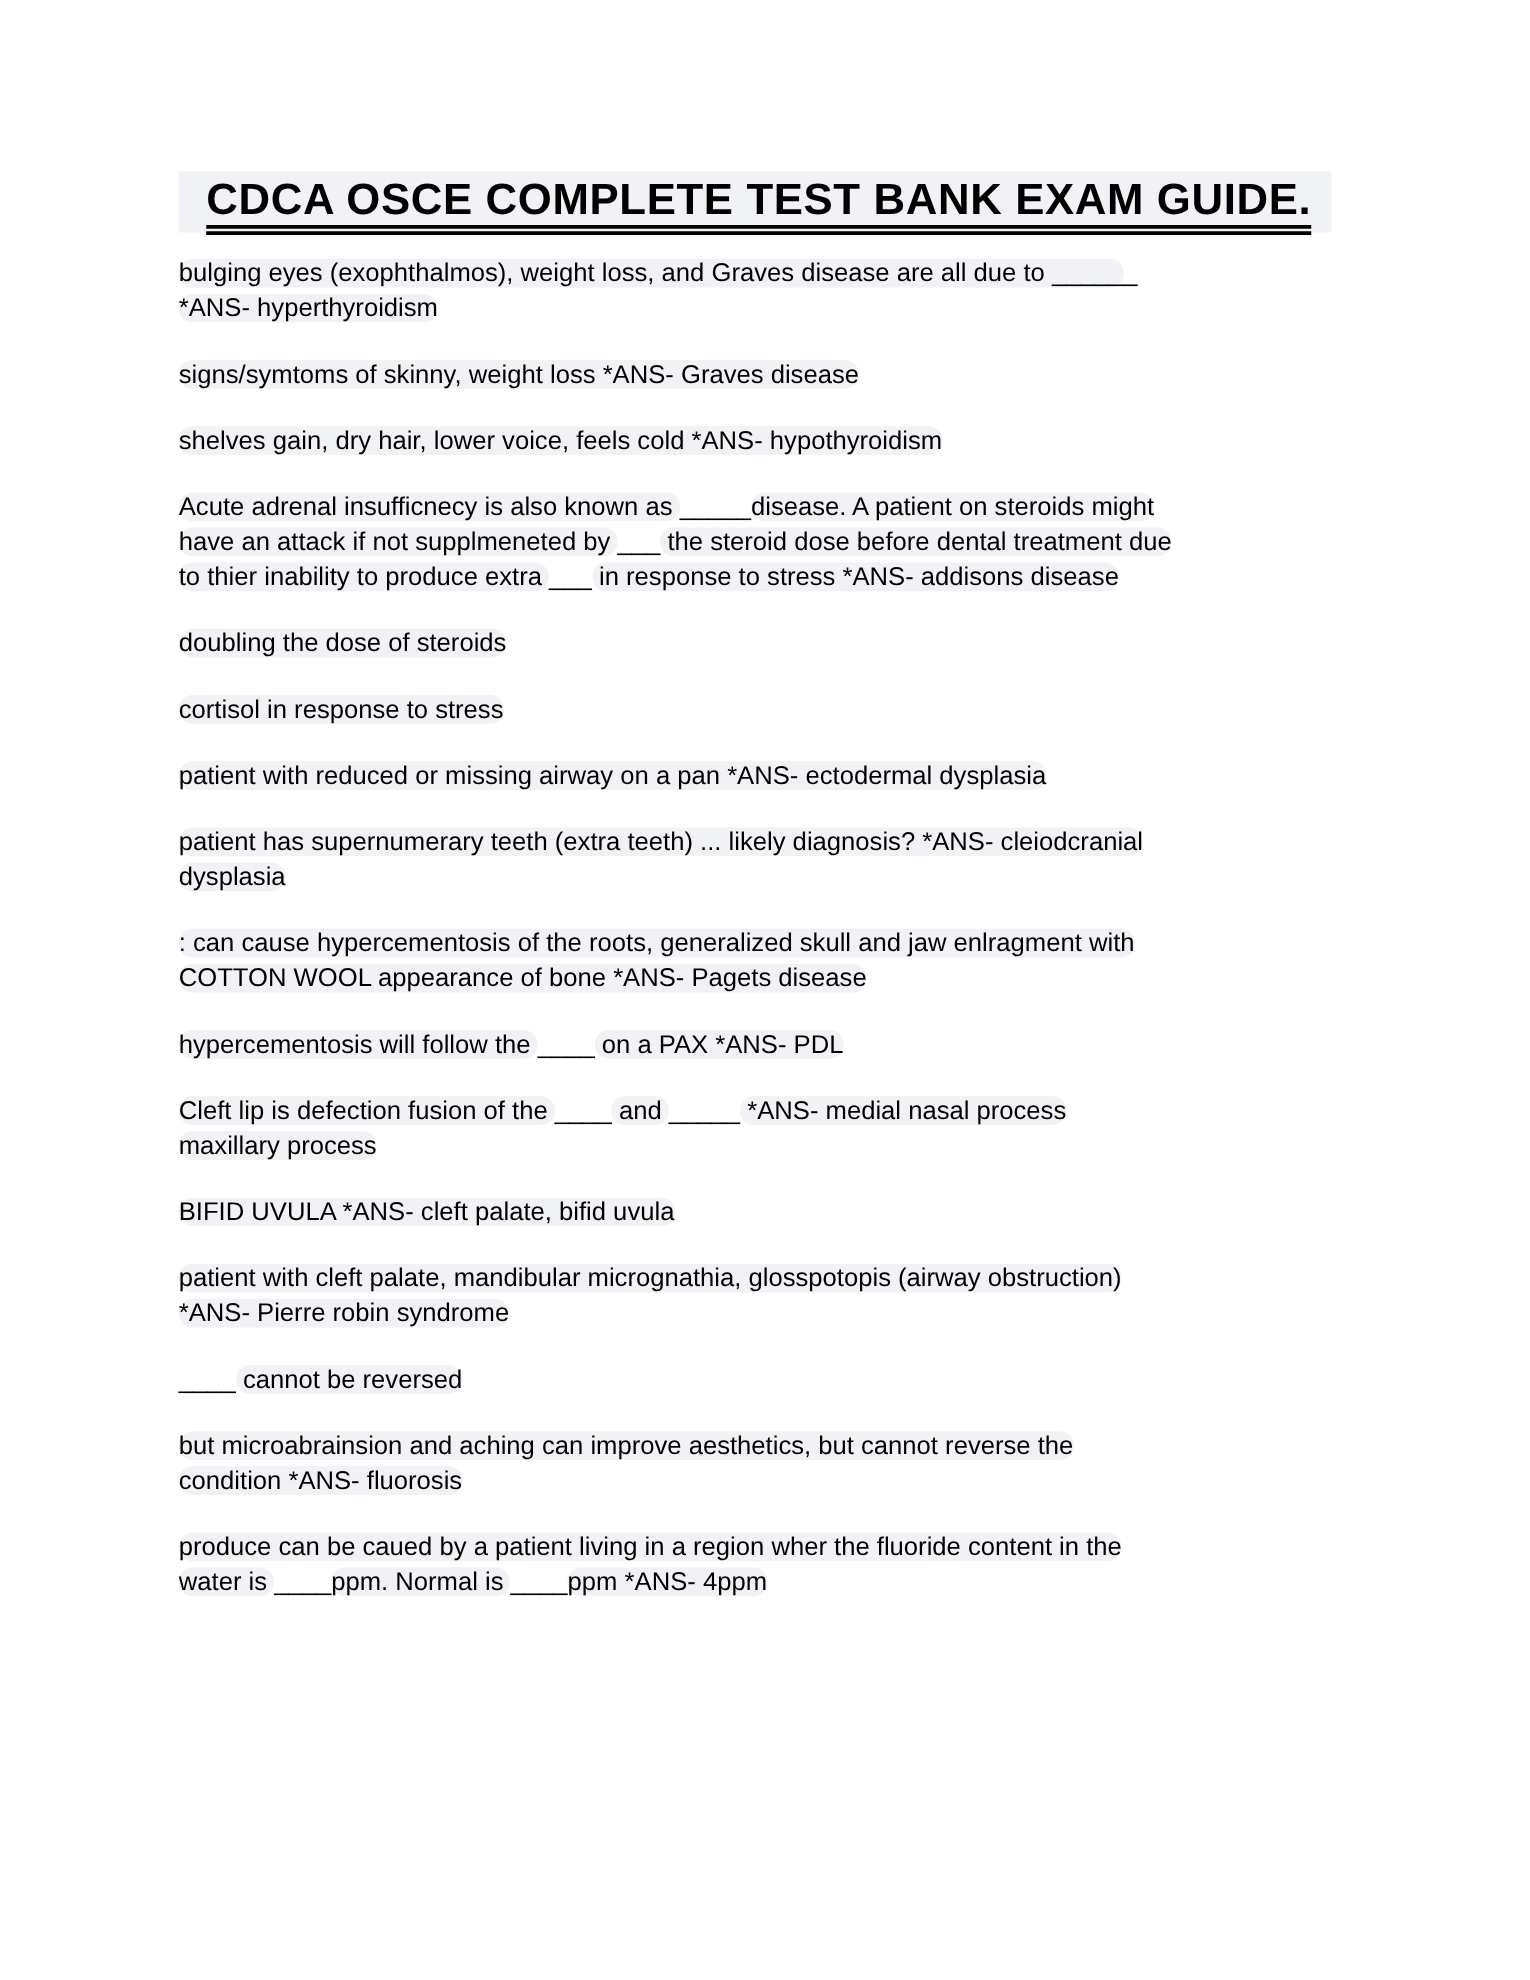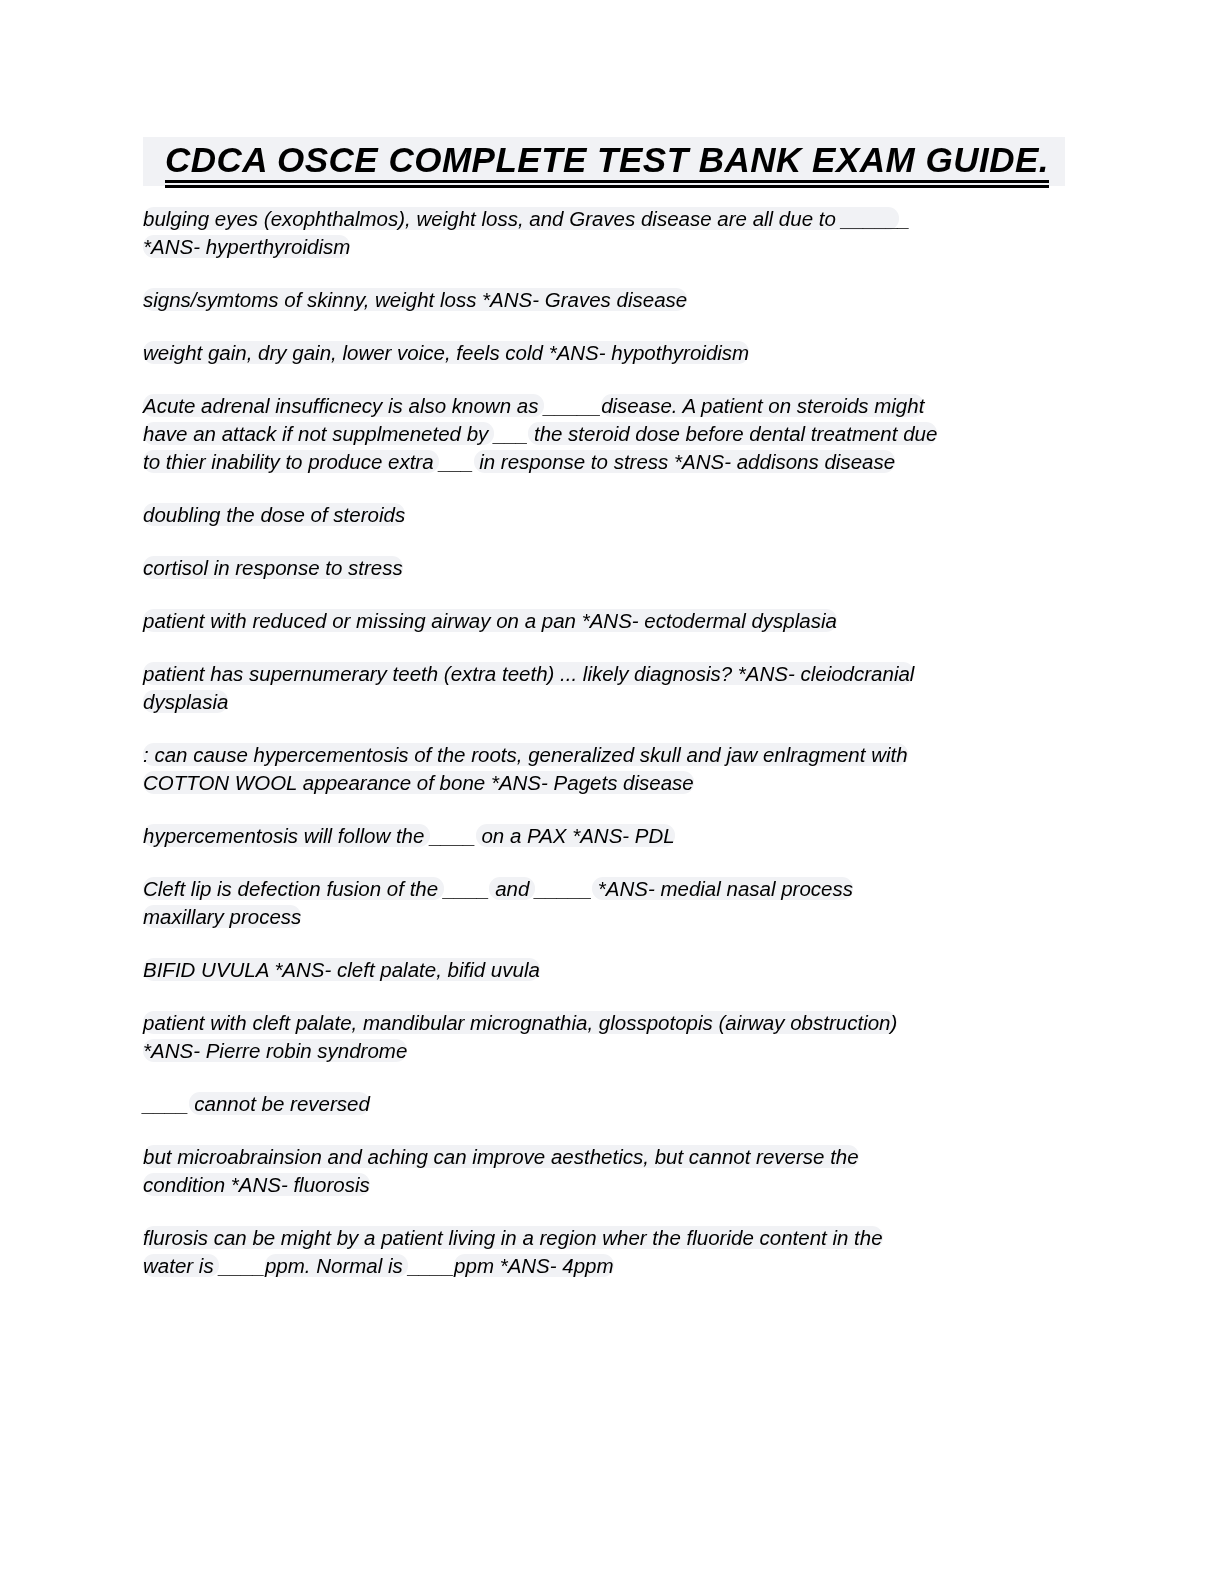--- a/index.html
+++ b/index.html
@@ -12,21 +12,20 @@
     height: 1584px;
     position: relative;
     font-family: "Liberation Sans", "DejaVu Sans", sans-serif;
     color: #000000;
     overflow: hidden;
   }
   .page {
     box-sizing: border-box;
     padding: 139px 0 0 143px;
     width: 1028px;
-    font-style: italic;
   }
   .title-wrap {
     margin: 0 0 24px 0;
     line-height: 42px;
     font-size: 35px;
     font-weight: bold;
     letter-spacing: 0.5px;
     white-space: nowrap;
   }
   .title-hl {
@@ -68,21 +67,21 @@
   </div>
   <div class="doc-body">
       <p class="para">
         <span class="line"><span class="seg-hl">bulging eyes (exophthalmos), weight loss, and Graves disease are all due to _____</span><span class="seg-plain">_</span></span>
         <span class="line"><span class="seg-hl">*ANS- hyperthyroidism</span></span>
       </p>
       <p class="para">
         <span class="line"><span class="seg-hl">signs/symtoms of skinny, weight loss *ANS- Graves disease</span></span>
       </p>
       <p class="para">
-        <span class="line"><span class="seg-hl">weight gain, dry gain, lower voice, feels cold *ANS- hypothyroidism</span></span>
+        <span class="line"><span class="seg-hl">shelves gain, dry hair, lower voice, feels cold *ANS- hypothyroidism</span></span>
       </p>
       <p class="para">
         <span class="line"><span class="seg-hl">Acute adrenal insufficnecy is also known as </span><span class="seg-plain">_____</span><span class="seg-hl">disease. A patient on steroids might</span></span>
         <span class="line"><span class="seg-hl">have an attack if not supplmeneted by </span><span class="seg-plain">___</span><span class="seg-hl"> the steroid dose before dental treatment due</span></span>
         <span class="line"><span class="seg-hl">to thier inability to produce extra </span><span class="seg-plain">___</span><span class="seg-hl"> in response to stress *ANS- addisons disease</span></span>
       </p>
       <p class="para">
         <span class="line"><span class="seg-hl">doubling the dose of steroids</span></span>
       </p>
       <p class="para">
@@ -114,17 +113,17 @@
         <span class="line"><span class="seg-hl">*ANS- Pierre robin syndrome</span></span>
       </p>
       <p class="para">
         <span class="line"><span class="seg-plain">____</span><span class="seg-hl"> cannot be reversed</span></span>
       </p>
       <p class="para">
         <span class="line"><span class="seg-hl">but microabrainsion and aching can improve aesthetics, but cannot reverse the</span></span>
         <span class="line"><span class="seg-hl">condition *ANS- fluorosis</span></span>
       </p>
       <p class="para">
-        <span class="line"><span class="seg-hl">flurosis can be might by a patient living in a region wher the fluoride content in the</span></span>
+        <span class="line"><span class="seg-hl">produce can be caued by a patient living in a region wher the fluoride content in the</span></span>
         <span class="line"><span class="seg-hl">water is </span><span class="seg-plain">____</span><span class="seg-hl">ppm. Normal is </span><span class="seg-plain">____</span><span class="seg-hl">ppm *ANS- 4ppm</span></span>
       </p>
     </div>
 </div>
 
 </body></html>

